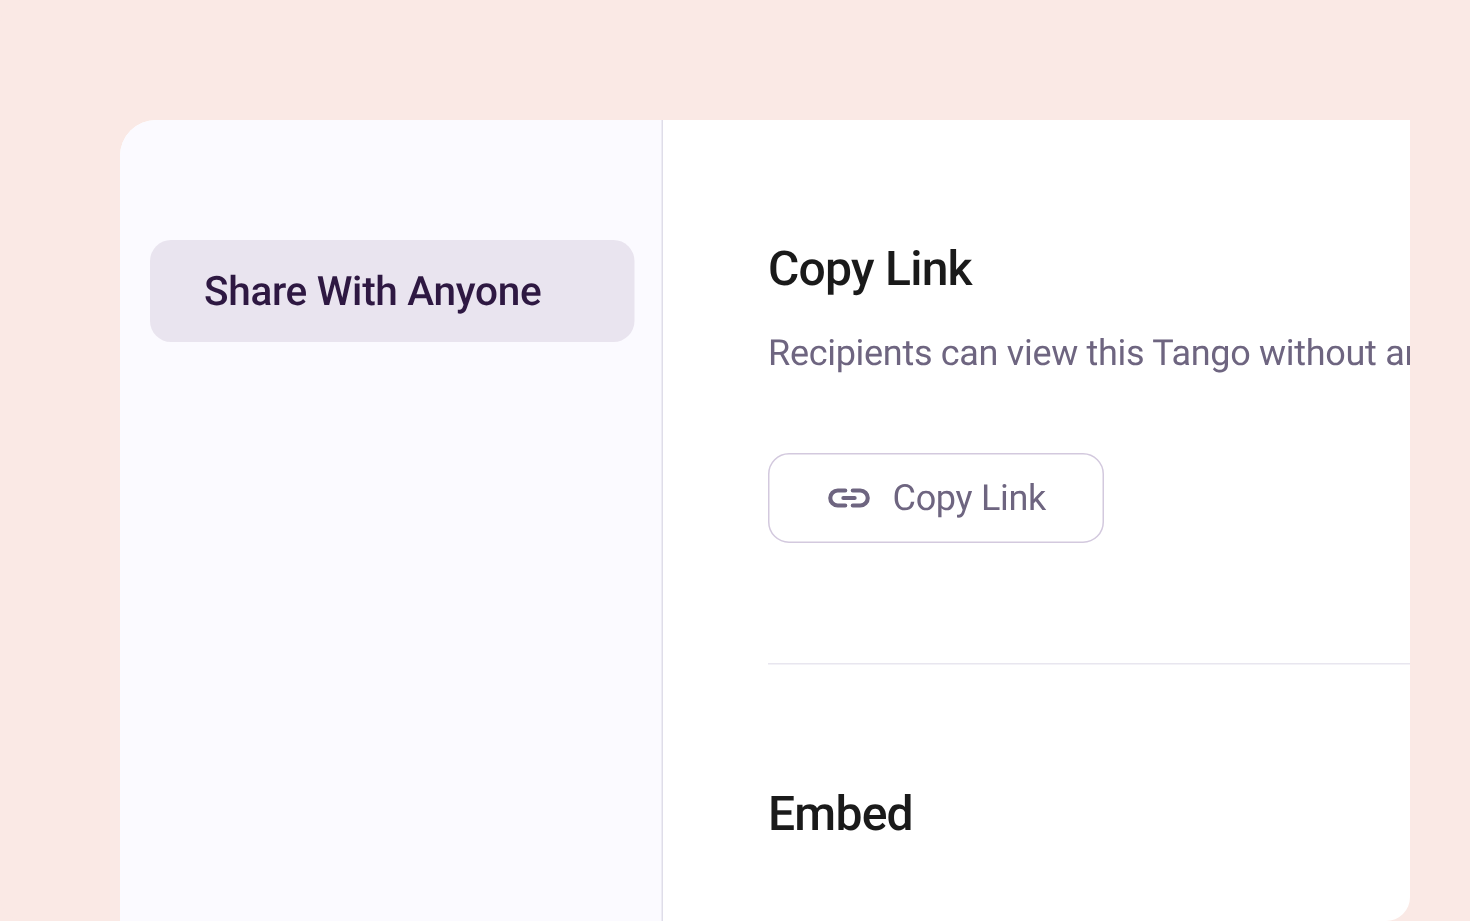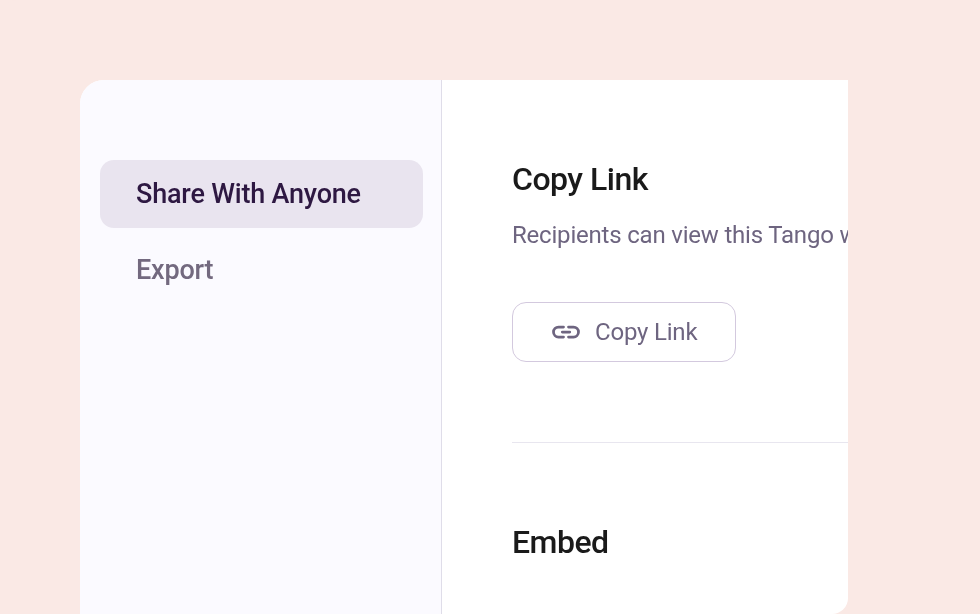--- a/index.html
+++ b/index.html
@@ -9,21 +9,21 @@
     }
     body {
       font-family: -apple-system, BlinkMacSystemFont, 'Segoe UI', Roboto, Helvetica, Arial, sans-serif;
       width: 980px;
       height: 614px;
       overflow: hidden;
       background: #fae9e5;
       border-radius: 16px;
     }
     .outer-container {
-      width: 848px;
+      width: 940px;
       height: 614px;
       background: #fae9e5;
       border-radius: 16px;
       position: relative;
       overflow: hidden;
     }
     .modal {
       position: absolute;
       left: 80px;
       top: 80px;
@@ -110,23 +110,20 @@
   </style>
 </head>
 <body>
 
 <div class="outer-container">
   <div class="modal">
     <div class="sidebar">
       <div class="sidebar-item active">
         <span class="sidebar-item-label">Share With Anyone</span>
       </div>
-      <div class="sidebar-item">
-        <span class="sidebar-item-label">Export</span>
-      </div>
     </div>
     <div class="main">
       <h2 class="section-title">Copy Link</h2>
       <p class="section-description">Recipients can view this Tango without an account.</p>
       <button class="copy-link-button">
         <svg class="link-icon" viewBox="0 0 24 12" fill="none" stroke="currentColor" stroke-width="2.2" stroke-linecap="round">
           <path d="M9 6 L15 6"></path>
           <path d="M10 2 L6 2 A4 4 0 0 0 6 10 L10 10"></path>
           <path d="M14 2 L18 2 A4 4 0 0 1 18 10 L14 10"></path>
         </svg>

